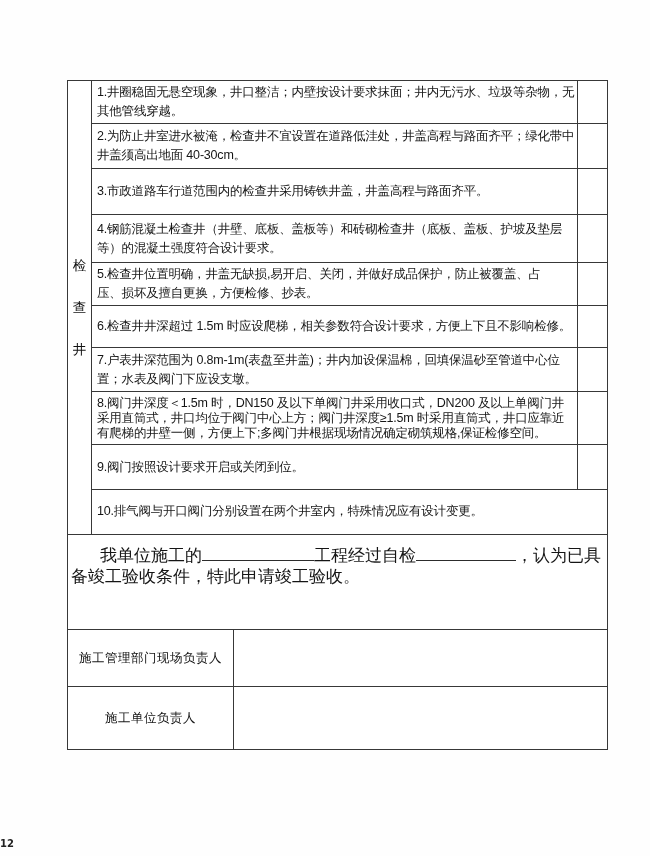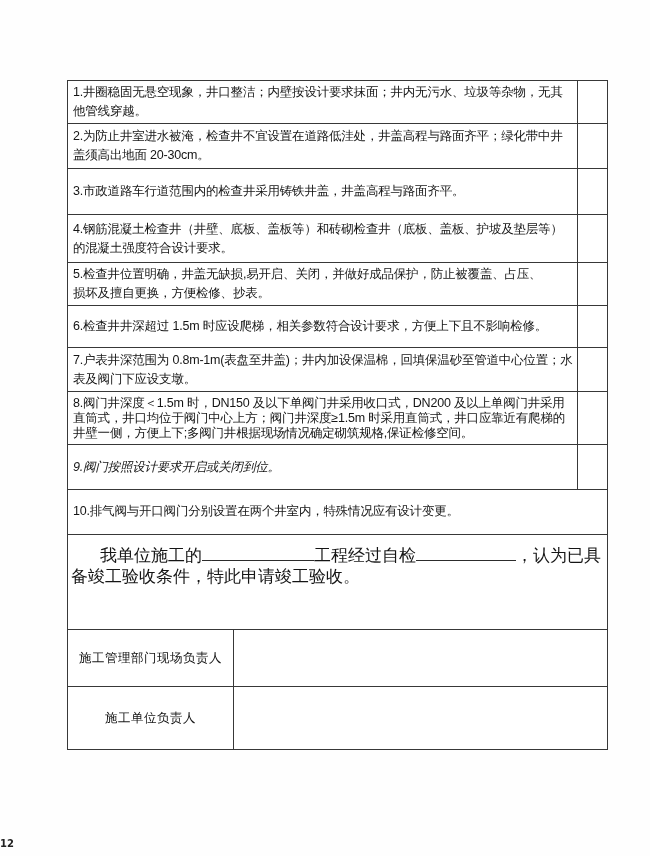--- a/index.html
+++ b/index.html
@@ -54,21 +54,21 @@
   }
   .row:last-child { border-bottom: none; flex-direction: column; }
   .rows .row:nth-child(1)  { height: 43px; }
   .rows .row:nth-child(2)  { height: 45px; }
   .rows .row:nth-child(3)  { height: 46px; }
   .rows .row:nth-child(4)  { height: 48px; }
   .rows .row:nth-child(5)  { height: 43px; gap: 32px; }
   .rows .row:nth-child(6)  { height: 42px; }
   .rows .row:nth-child(7)  { height: 44px; }
   .rows .row:nth-child(8)  { height: 53px; }
-  .rows .row:nth-child(9)  { height: 45px; font-style: italic; }
+  .rows .row:nth-child(9)  { height: 45px; }
   .rows .row:nth-child(10) { height: 43px; }
   .row-text {
     flex: 1;
     display: flex;
     align-items: center;
     padding: 2px 2px 2px 5px;
     font-size: 12.5px;
     line-height: 19px;
     letter-spacing: -0.2px;
     color: #151515;
@@ -127,27 +127,30 @@
     margin-top: 20px;
   }
 </style>
 </head>
 <body>
 
 <div class="page">
   <div class="doc-table">
 
     <div class="upper">
+      <div class="cat-col">
+        <div class="vert">检查井</div>
+      </div>
       <div class="rows">
           <div class="row">
             <div class="row-text">1.井圈稳固无悬空现象，井口整洁；内壁按设计要求抹面；井内无污水、垃圾等杂物，无其他管线穿越。</div>
             <div class="row-check"></div>
           </div>
           <div class="row">
-            <div class="row-text">2.为防止井室进水被淹，检查井不宜设置在道路低洼处，井盖高程与路面齐平；绿化带中井盖须高出地面 20-30cm。</div>
+            <div class="row-text">2.为防止井室进水被淹，检查井不宜设置在道路低洼处，井盖高程与路面齐平；绿化带中井盖须高出地面 40-30cm。</div>
             <div class="row-check"></div>
           </div>
           <div class="row">
             <div class="row-text">3.市政道路车行道范围内的检查井采用铸铁井盖，井盖高程与路面齐平。</div>
             <div class="row-check"></div>
           </div>
           <div class="row">
             <div class="row-text">4.钢筋混凝土检查井（井壁、底板、盖板等）和砖砌检查井（底板、盖板、护坡及垫层等）的混凝土强度符合设计要求。</div>
             <div class="row-check"></div>
           </div>

